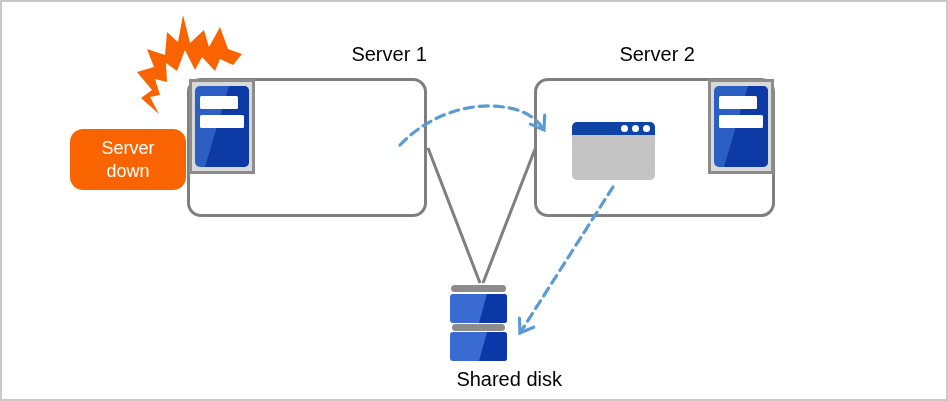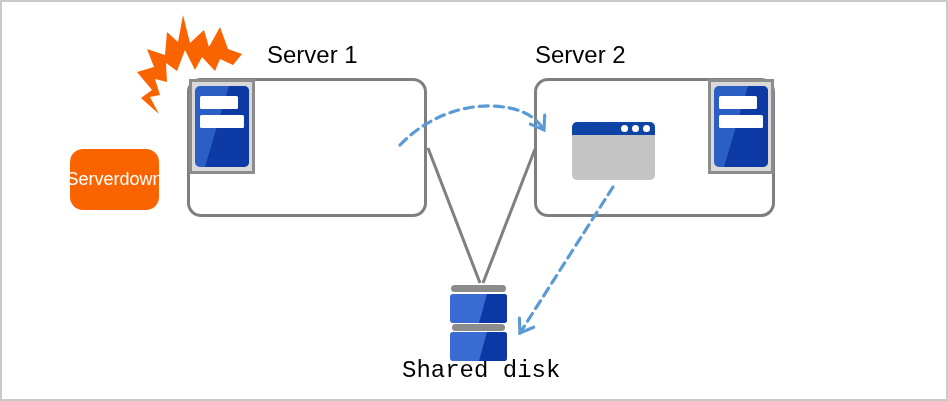--- a/index.html
+++ b/index.html
@@ -20,37 +20,37 @@
     --frame-border:#C9C9C9;
   }
   html,body{margin:0;padding:0;background:#fff;}
   .canvas{
     position:relative;width:948px;height:401px;box-sizing:border-box;
     border:2px solid var(--frame-border);background:#fff;overflow:hidden;
     font-family:"Liberation Sans",sans-serif;
   }
   .overlay{position:absolute;left:0;top:0;width:948px;height:401px;pointer-events:none;}
   .lbl{
-    position:absolute;font-size:24px;line-height:21px;color:var(--label-text);
-    text-align:left;white-space:nowrap;
+    position:absolute;font-size:20px;line-height:21px;color:var(--label-text);
+    text-align:right;white-space:nowrap;
   }
   .server-box{
     position:absolute;box-sizing:border-box;background:#fff;
     border:3px solid var(--box-border-gray);border-radius:14px;
   }
   .box1{left:185px;top:76px;width:240px;height:139px;}
   .box2{left:532px;top:76px;width:241px;height:139px;}
   .server-icon{position:absolute;width:66px;height:95px;}
   .icon1{left:187px;top:77px;}
   .icon2{left:706px;top:77px;}
   .badge{
-    position:absolute;left:68px;top:127px;width:89px;height:61px;
+    position:absolute;left:68px;top:127px;width:116px;height:61px;
     background:var(--orange);border-radius:13px;color:var(--badge-text);
-    font-size:18px;line-height:23px;display:flex;flex-direction:row;
-    align-items:center;justify-content:center;text-align:center;margin-top:20px;
+    font-size:18px;line-height:23px;display:flex;flex-direction:column;
+    align-items:center;justify-content:center;text-align:center;
   }
   .app-icon{position:absolute;left:570px;top:120px;width:83px;height:58px;}
   .app-titlebar{
     height:13px;background:var(--app-titlebar-blue);border-radius:5px 5px 0 0;
     display:flex;align-items:center;justify-content:flex-end;gap:4px;padding-right:5px;box-sizing:border-box;
   }
   .app-dot{width:7px;height:7px;border-radius:50%;background:#fff;}
   .app-body{height:45px;background:var(--app-body-gray);border-radius:0 0 5px 5px;}
   .disk-icon{position:absolute;left:448px;top:283px;width:57px;height:77px;}
 </style>
@@ -74,21 +74,21 @@
     <path d="M 426 146 L 478 281" style="fill:none;stroke:var(--box-border-gray);stroke-width:3"></path>
     <path d="M 533 147 L 481 281" style="fill:none;stroke:var(--box-border-gray);stroke-width:3"></path>
 
     <path d="M 398 143 C 425 115 460 103 490 104 C 515 105 532 112 542 128" style="fill:none;stroke:var(--arrow-dashed-blue);stroke-width:3.2;stroke-dasharray:9 6;stroke-linecap:round" marker-end="url(#vhead)"></path>
 
     <path d="M 611 185 L 518 331" style="fill:none;stroke:var(--arrow-dashed-blue);stroke-width:3.2;stroke-dasharray:9 6;stroke-linecap:round" marker-end="url(#vhead)"></path>
   </svg>
 
   <div class="lbl" style="left:265px;top:42px;width:160px;">Server 1</div>
   <div class="lbl" style="left:533px;top:42px;width:160px;">Server 2</div>
-  <div class="lbl" style="left:400px;top:358px;width:160px;font-family:Liberation Mono, monospace;">Shared disk</div>
+  <div class="lbl" style="left:400px;top:367px;width:160px;">Shared disk</div>
 
   <div class="badge">
     <div>Server</div>
     <div>down</div>
   </div>
 
   <svg class="server-icon icon1" viewBox="0 0 66 95">
     <rect x="1.5" y="1.5" width="63" height="92" style="fill:var(--icon-frame-fill);stroke:var(--icon-frame-border);stroke-width:3"></rect>
     <clipPath id="srvclip1">
         <rect x="6" y="7" width="54" height="81" rx="5"></rect>

